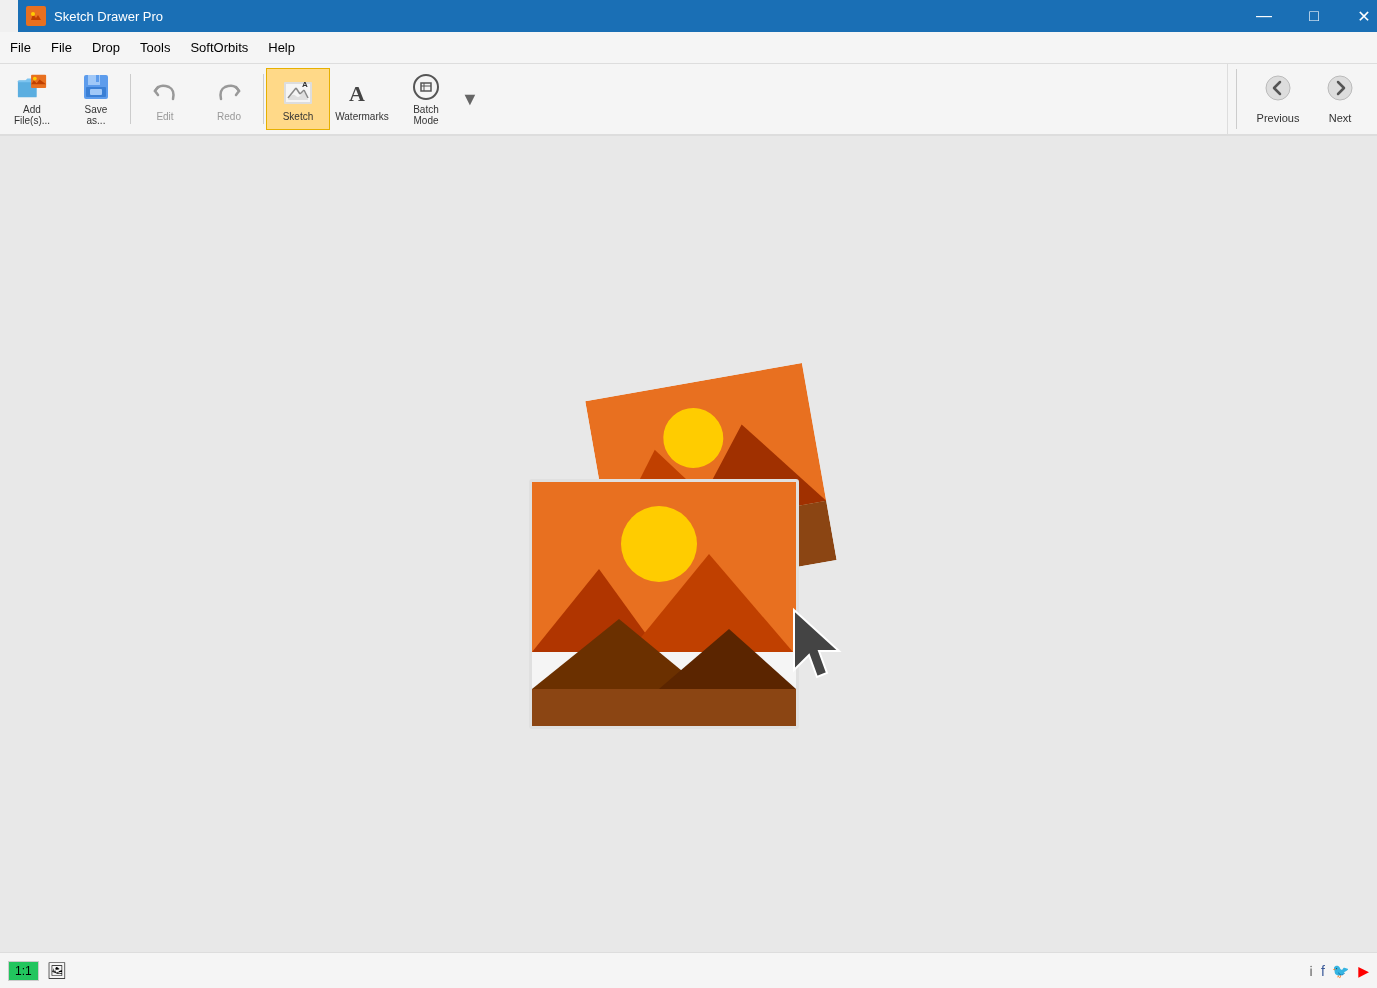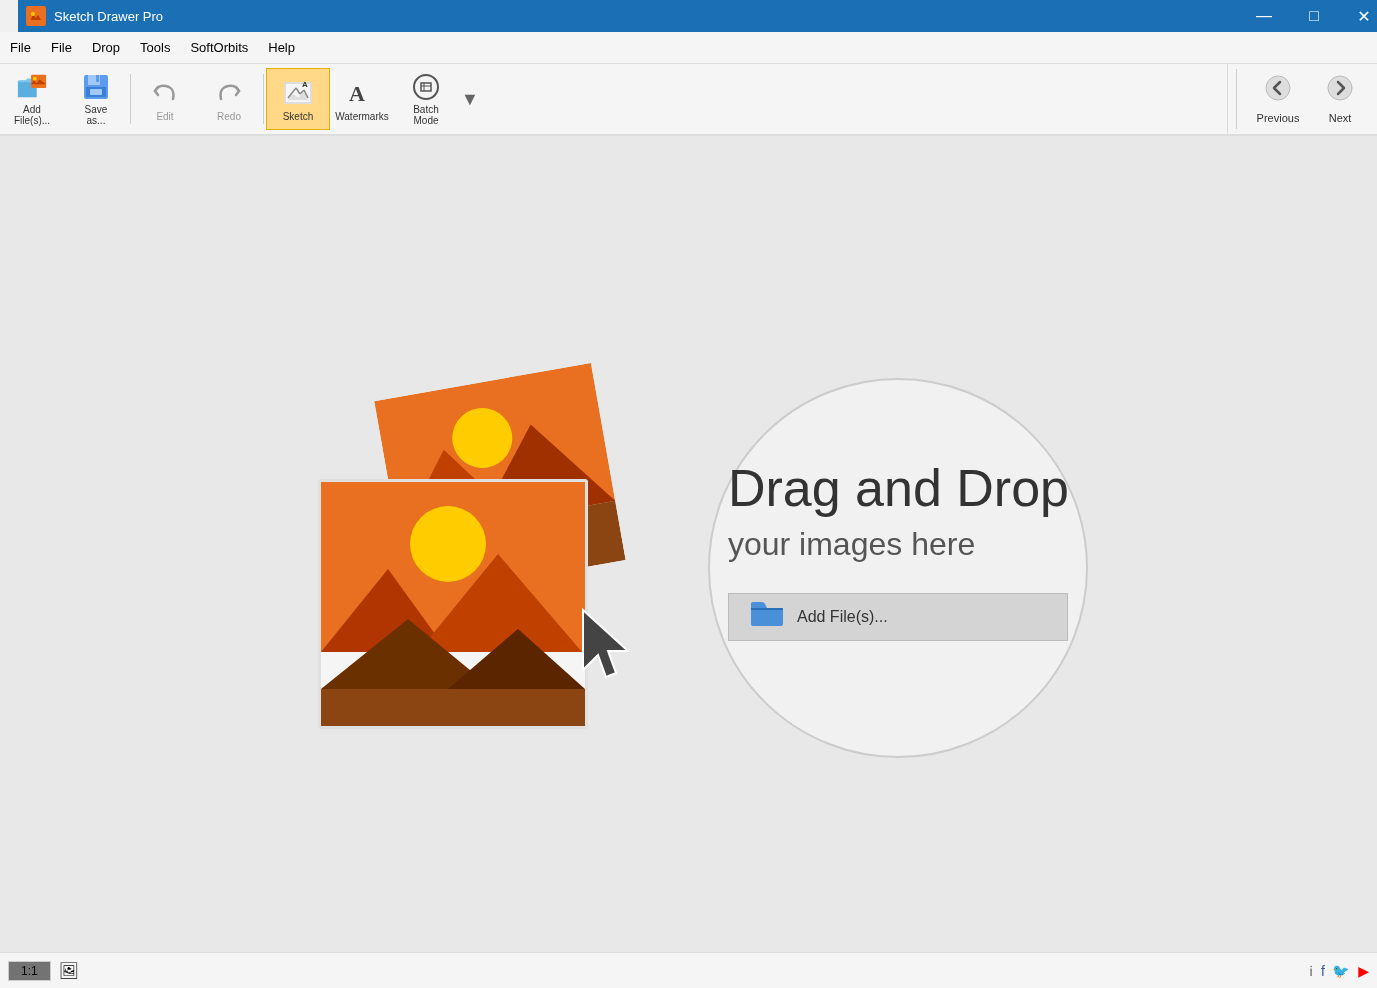--- a/index.html
+++ b/index.html
@@ -417,47 +417,27 @@
         </svg>
       </div>
 
       <div style="position:absolute;bottom:30px;right:30px;">
         <svg width="60" height="80" viewBox="0 0 60 80">
           <polygon points="5,5 5,65 20,50 28,72 38,68 30,46 50,46" fill="#444" stroke="white" stroke-width="2"></polygon>
         </svg>
       </div>
     </div>
 
-    <div id="dnd-text-area" style="position:relative;">
-
-      <div id="circle-overlay"></div>
-
-      <div style="position:relative;z-index:2;padding:30px 20px;">
-        <div class="dnd-title">Drag and Drop</div>
-        <div class="dnd-subtitle">your images here</div>
-
-        <button id="add-files-btn">
-          <span style="font-size:28px;">
-            
-            <svg width="36" height="30" viewBox="0 0 36 30">
-              <path d="M2 6 L2 26 Q2 28 4 28 L32 28 Q34 28 34 26 L34 12 Q34 10 32 10 L18 10 L16 6 Q15 4 13 4 L4 4 Q2 4 2 6Z" fill="#4a90d9"></path>
-              <path d="M2 10 L34 10 L34 12 L2 12Z" fill="#2a70b9"></path>
-            </svg>
-          </span>
-          <span style="font-size:16px;">Add File(s)...</span>
-        </button>
-      </div>
-    </div>
 
   </div>
 </div>
 
 <div id="status-bar" style="position:fixed;bottom:0;left:0;width:1377px;">
   <div id="status-left">
-    <span style="font-size:12px;padding:2px 12px;border:1px solid #ccc;background:#737373;">1:1</span>
+    <span style="font-size:12px;padding:2px 6px;border:1px solid #ccc;background:#22c55e;">1:1</span>
     <span style="font-size:16px;">🖼</span>
   </div>
   <div id="status-right">
 
     <span style="font-size:14px;color:#666;">ℹ</span>
     <span style="font-size:14px;color:#3b5998;cursor:pointer;">f</span>
     <span style="font-size:14px;color:#1da1f2;cursor:pointer;">🐦</span>
     <span style="font-size:14px;color:#ff0000;cursor:pointer;">▶</span>
   </div>
 </div>

